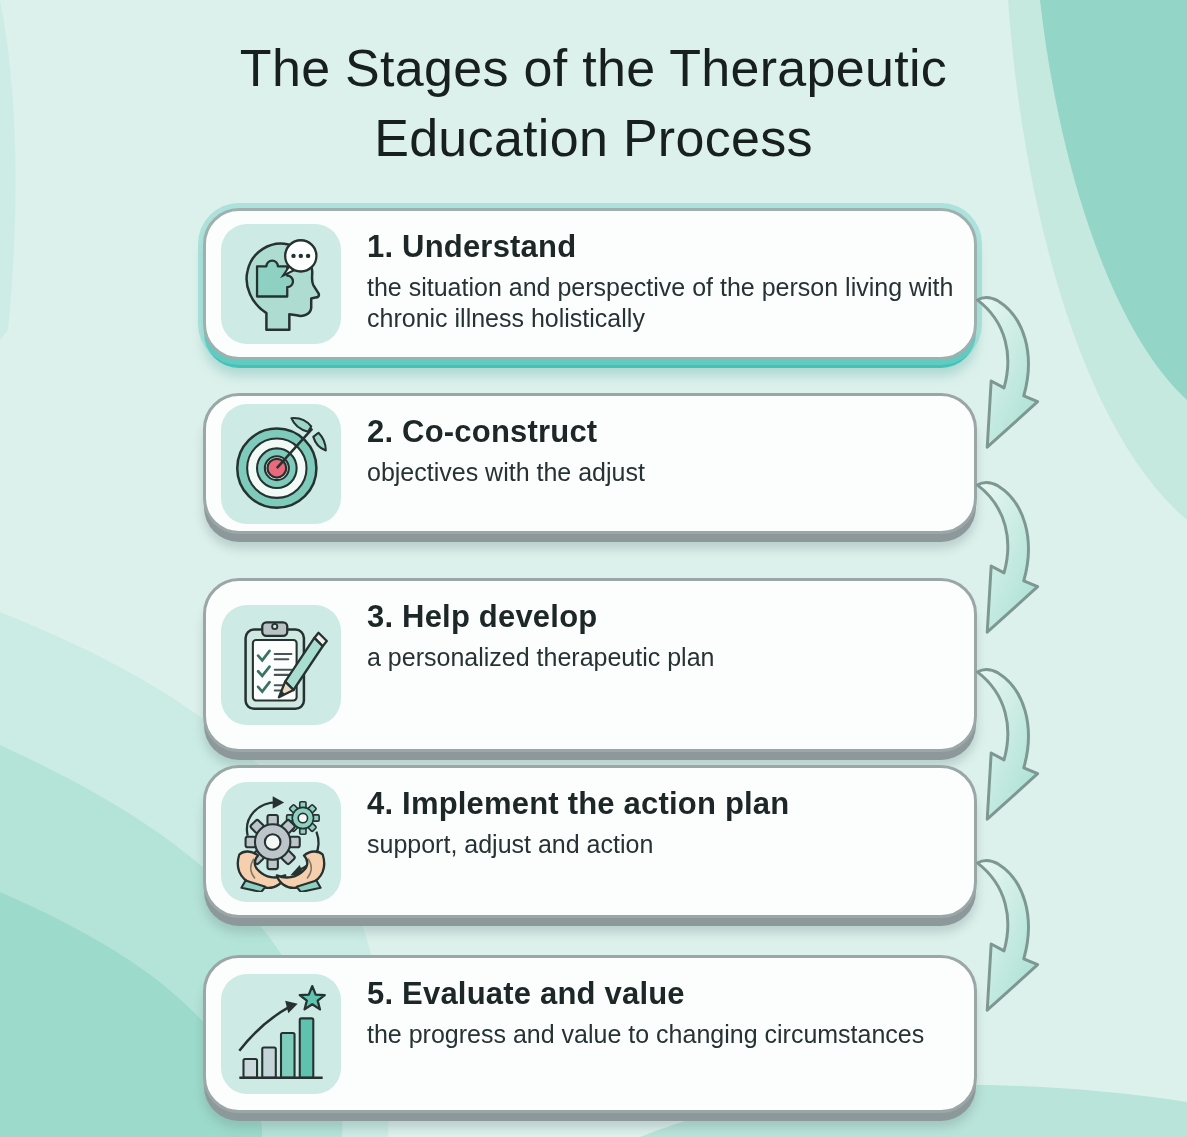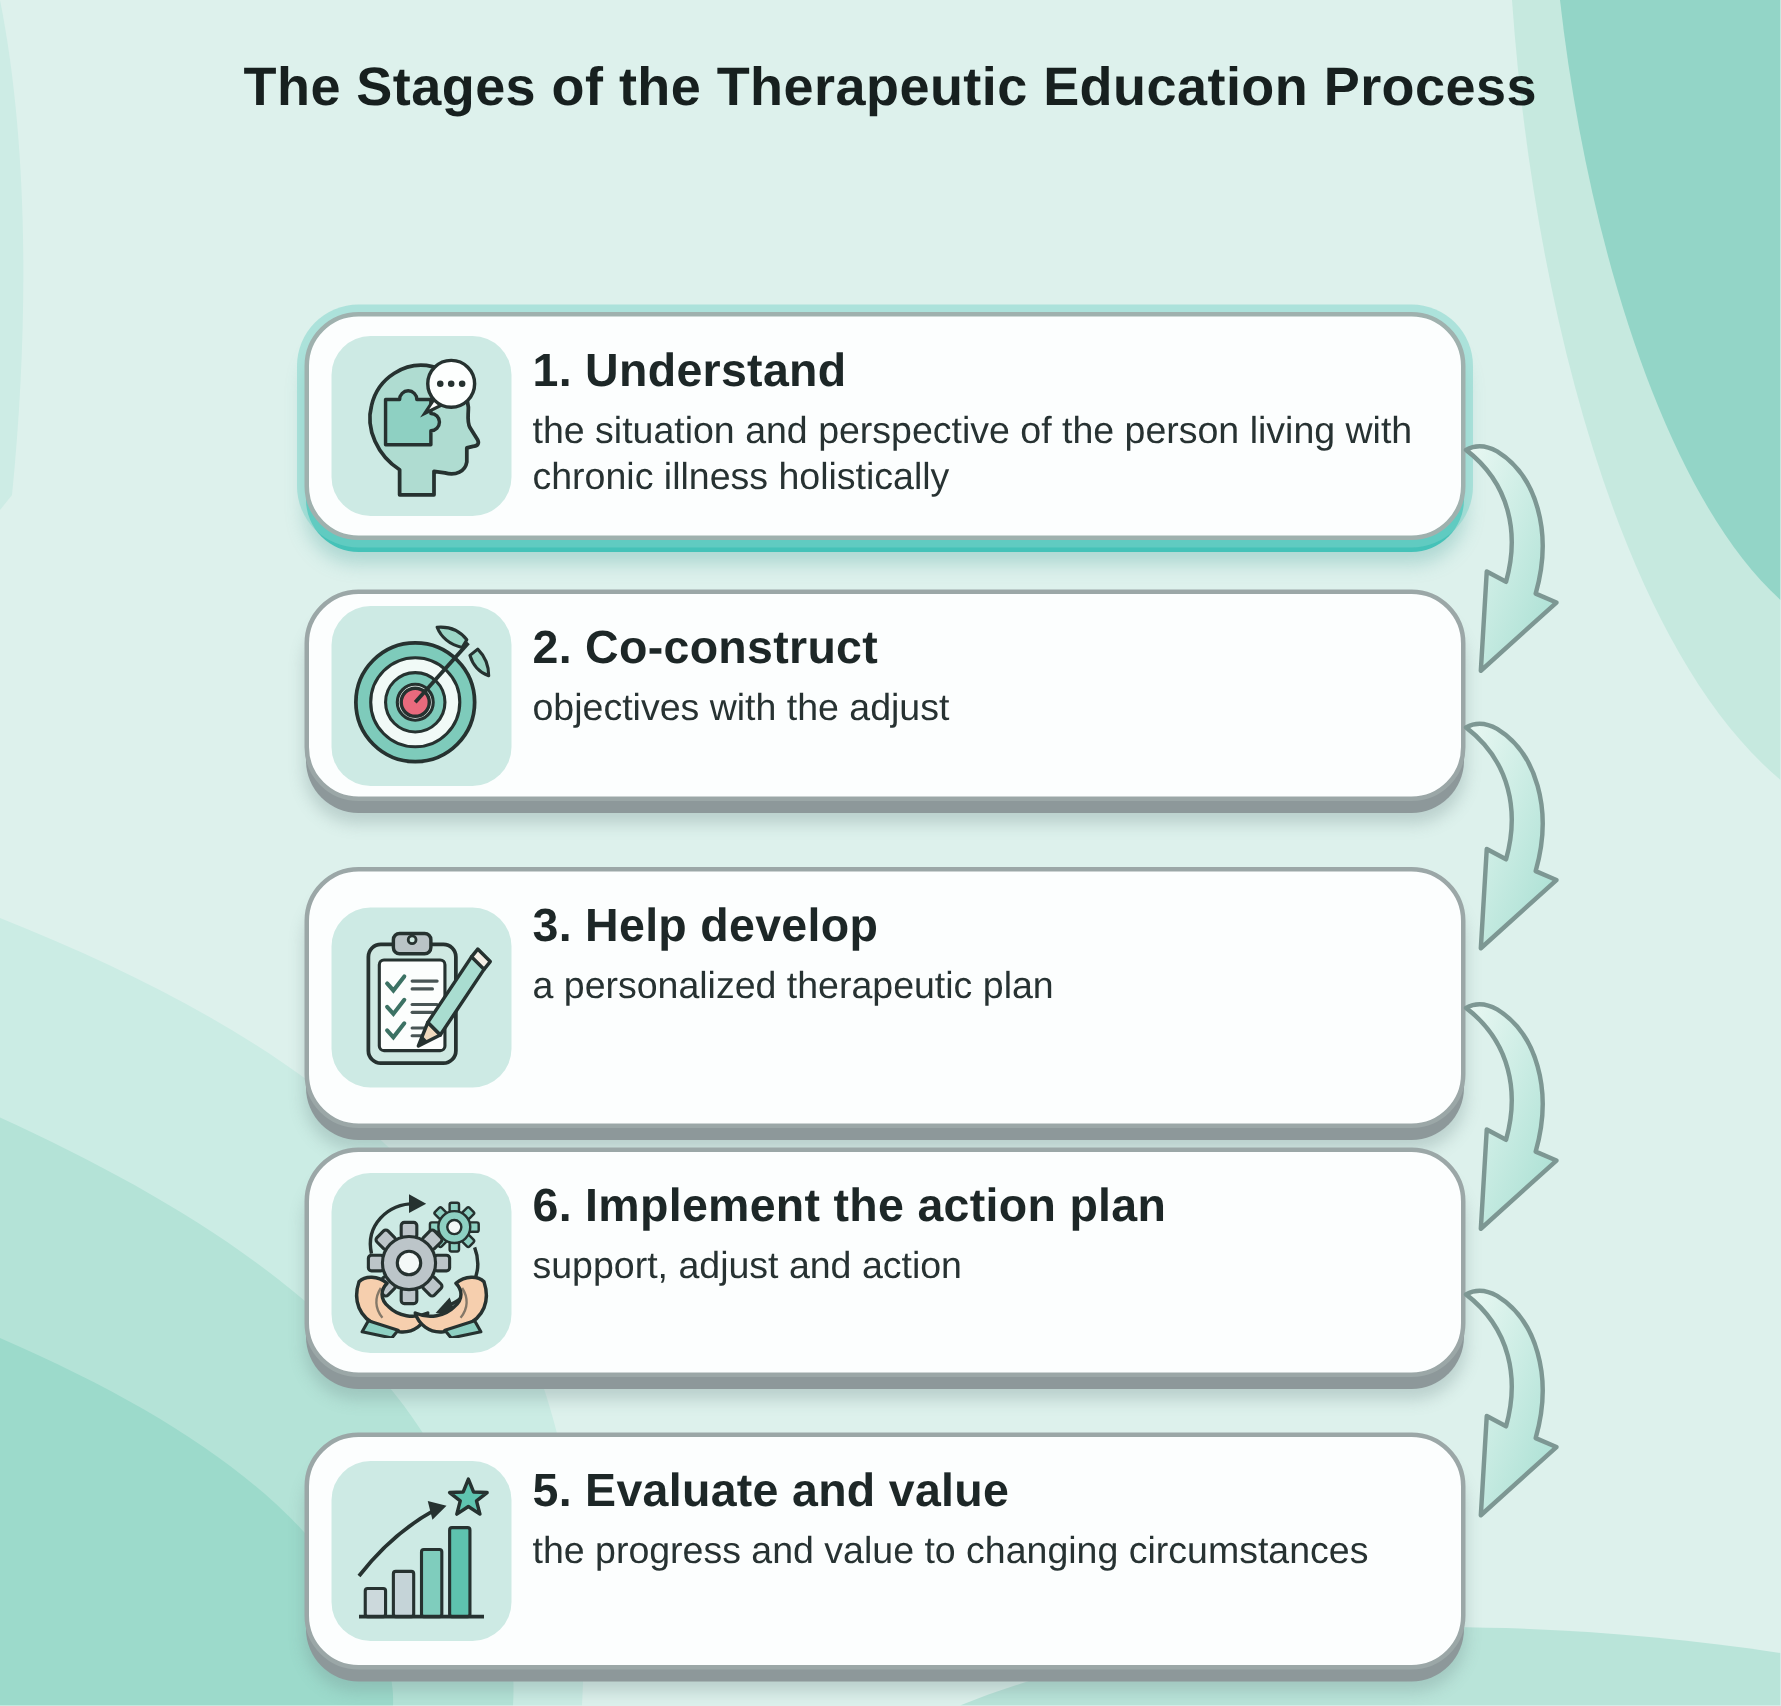--- a/index.html
+++ b/index.html
@@ -6,28 +6,28 @@
   body{
     width:1187px;height:1137px;position:relative;overflow:hidden;
     background:#ddf1ec;
     font-family:"Liberation Sans", sans-serif;
   }
   svg{display:block;}
   .bg{position:absolute;left:0;top:0;width:1187px;height:1137px;}
   .title{
     position:absolute;top:34px;left:50%;transform:translateX(-50%);
     width:880px;text-align:center;
-    font-size:36px;font-weight:700;line-height:1.34;color:#17201f;
+    font-size:52px;font-weight:400;line-height:1.34;color:#17201f;
     letter-spacing:.3px;
   }
   .card{
     position:absolute;left:203px;width:774px;box-sizing:border-box;
     background:#fcfefe;border:3px solid #9ba7a7;border-radius:36px;
     box-shadow:0 9px 0 -1px #8d989a, 0 15px 10px rgba(110,135,135,.3);
-    display:flex;align-items:center;gap:14px;padding:0 20px 0 15px;
+    display:flex;align-items:center;gap:26px;padding:0 20px 0 15px;
   }
   .card.accent{
     border-color:#9fb1ae;
     box-shadow:0 0 0 5px rgba(124,211,201,.5),
                0 9px 0 -1px #45c2b8,
                0 16px 12px rgba(90,170,162,.35);
   }
   .c1{top:208px;height:152px}
   .c2{top:393px;height:141px}
   .c3{top:578px;height:174px}
@@ -169,21 +169,21 @@
         <path d="M14,85 L33,91 L29,96 L10,92 Z" fill="#8ed0c2" stroke="#263230" stroke-width="2" stroke-linejoin="round"></path>
       </g>
       <g transform="translate(96,0) scale(-1,1)">
         <path d="M8,60 C4,72 8,83 20,88 L34,92 C43,93 50,87 52,80 C43,84 33,82 27,76 C21,71 22,65 26,61 C20,56 12,56 8,60 Z" fill="#f6cfae" stroke="#263230" stroke-width="2.2" stroke-linejoin="round"></path>
         <path d="M22,64 C18,70 18,77 23,83" fill="none" stroke="#263230" stroke-width="1.5" opacity=".55"></path>
         <path d="M14,85 L33,91 L29,96 L10,92 Z" fill="#8ed0c2" stroke="#263230" stroke-width="2" stroke-linejoin="round"></path>
       </g>
     </svg>
   </div>
   <div class="text">
-    <div class="heading">6. Implement the action plan</div>
+    <div class="heading">4. Implement the action plan</div>
     <div class="body">support, adjust and action</div>
   </div>
 </div>
 
 <div class="card c5">
   <div class="tile">
     <svg width="100" height="100" viewBox="0 0 96 96">
       <rect x="12" y="72" width="13" height="18" rx="1.5" fill="#ccd9dc" stroke="#263230" stroke-width="2"></rect>
       <rect x="30" y="61" width="13" height="29" rx="1.5" fill="#c5d4d8" stroke="#263230" stroke-width="2"></rect>
       <rect x="48" y="47" width="13" height="43" rx="1.5" fill="#7fcdbd" stroke="#263230" stroke-width="2"></rect>

